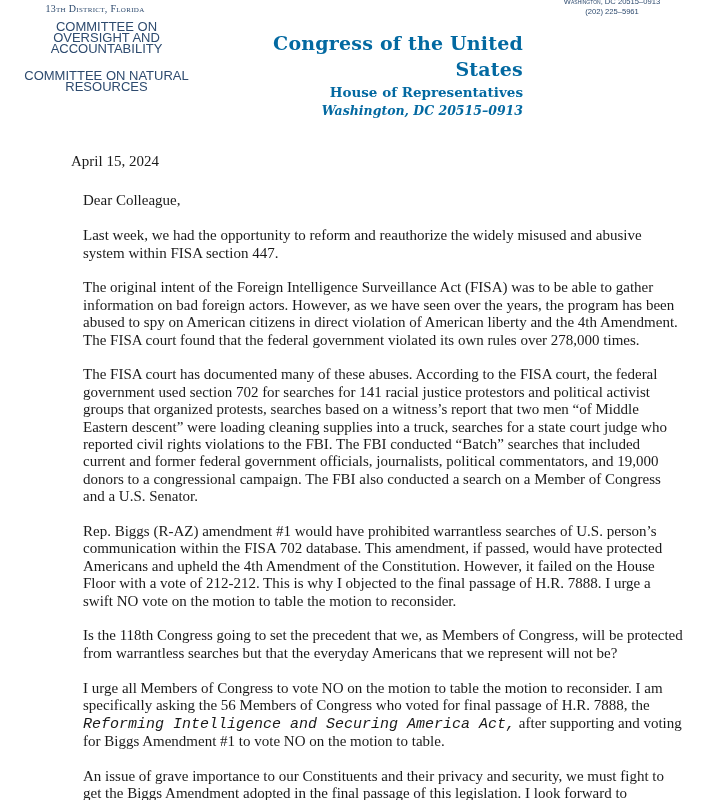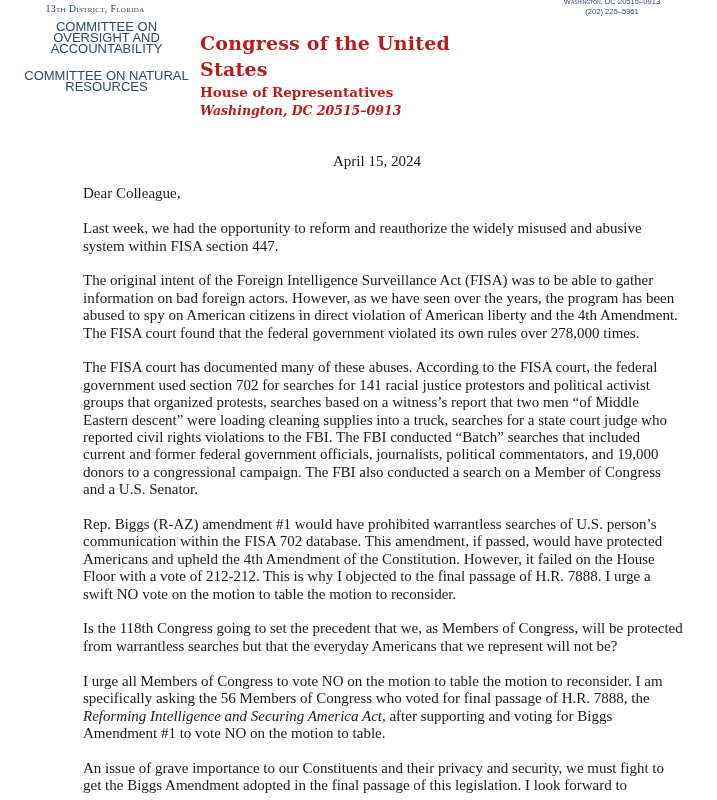--- a/index.html
+++ b/index.html
@@ -17,33 +17,33 @@
   .committee { font-size: 13px; margin-top: 7px; line-height: 11px; text-transform: uppercase; padding-left: 23px; }
   .committee2 { margin-top: 16px; }
   .right-header {
     position: absolute; right: 35px; top: -3px; width: 140px;
     text-align: center; color: #2d4a6e;
     font-family: "Liberation Sans", sans-serif; font-size: 7.6px; line-height: 10px;
   }
   .right-header .line1 { font-variant: small-caps; }
   .center-header {
     position: absolute; left: 200px; top: 30px; width: 323px;
-    text-align: left; color: #b91c1c;
+    text-align: right; color: #0369a1;
     font-family: "DejaVu Serif", serif; font-weight: bold;
   }
   .ch-title { font-size: 19px; letter-spacing: 0.2px; line-height: 26px; }
   .ch-sub { font-size: 13.5px; line-height: 20px; }
   .ch-addr { font-size: 12.5px; line-height: 18px; font-style: italic; }
   .body-text {
     position: absolute; left: 83px; top: 153px; width: 600px;
     font-size: 15px; line-height: 17.4px;
   }
-  .date { text-align: center; margin: 0 0 15px -12px; }
+  .date { margin: 0 0 22px -12px; }
   .para { margin: 0 0 17.4px 0; }
-  .it { font-style: italic; }
+  .it { font-style: italic; font-family: Liberation Mono, monospace; }
 </style>
 </head>
 <body>
 
 <div class="left-header">
   <div class="district">13th District, Florida</div>
   <div class="committee">Committee on Oversight and Accountability</div>
   <div class="committee committee2">Committee on Natural Resources</div>
 </div>
 

